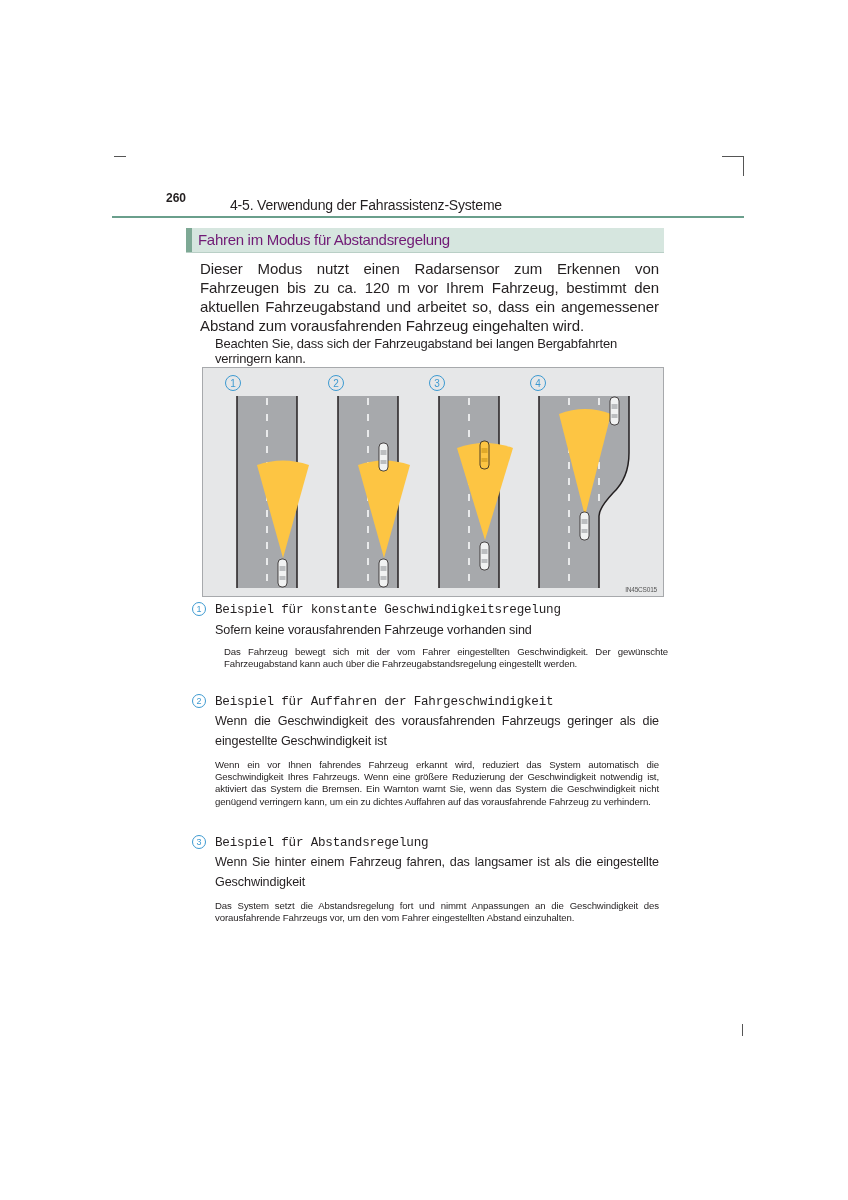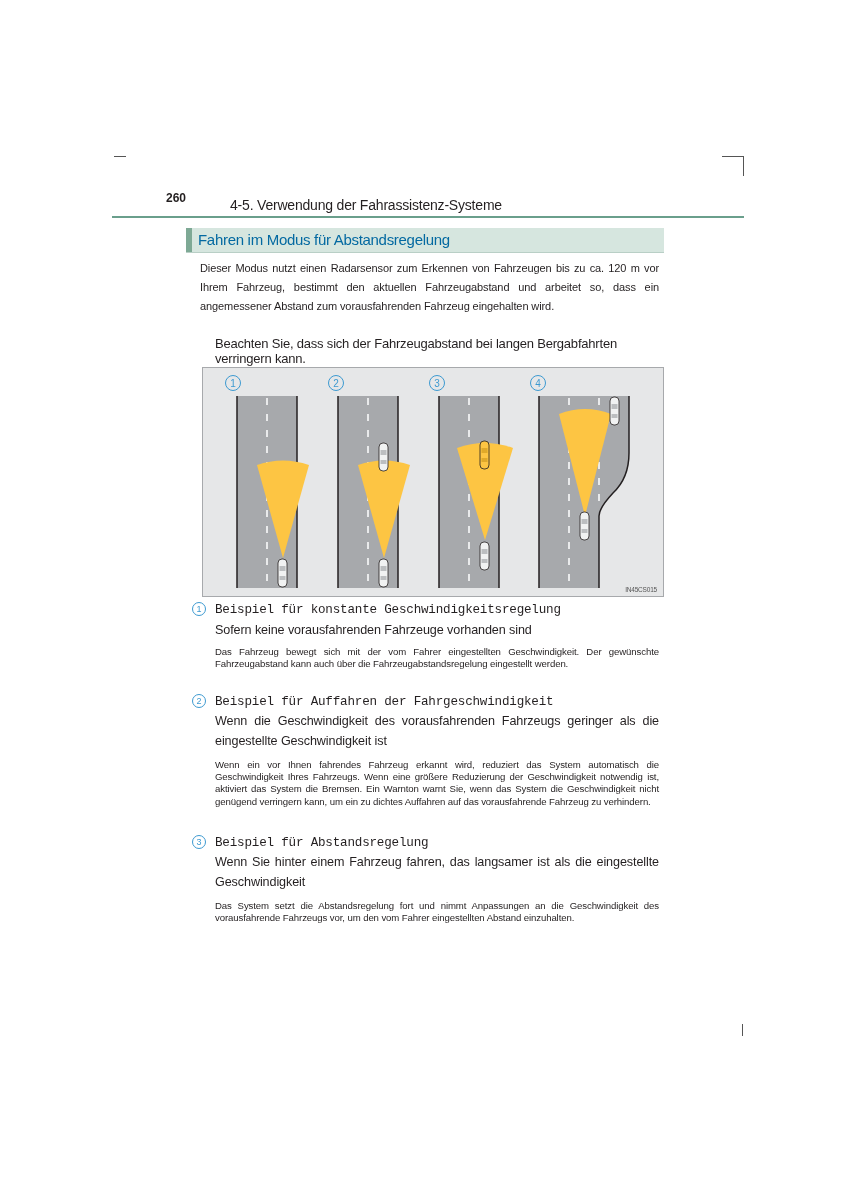--- a/index.html
+++ b/index.html
@@ -4,22 +4,22 @@
 <style>
   html, body { margin:0; padding:0; background:#ffffff; }
   body { width:848px; height:1200px; position:relative; overflow:hidden;
          font-family:"Liberation Sans", sans-serif; color:#231f20; }
   .crop { position:absolute; background:#555; }
   .page-num { position:absolute; left:166px; top:191px; font-size:12px; font-weight:bold; color:#231f20; }
   .chapter { position:absolute; left:230px; top:197px; font-size:14px; color:#231f20; letter-spacing:-0.2px; }
   .header-rule { position:absolute; left:112px; top:216px; width:632px; height:2px; background:#6a9f8c; }
   .section-bar { position:absolute; left:186px; top:228px; width:478px; height:24px; background:#d6e6df; border-bottom:1px solid #b9cfc6; }
   .section-bar .accent { position:absolute; left:0; top:0; width:6px; height:24px; background:#7ea995; }
-  .section-bar .title { position:absolute; left:12px; top:3px; font-size:15px; color:#0369a1; letter-spacing:-0.3px; }
-  .intro { position:absolute; left:200px; top:259px; width:459px; font-size:11px; line-height:19px; text-align:justify; letter-spacing:-0.1px; }
+  .section-bar .title { position:absolute; left:12px; top:3px; font-size:15px; color:#701a75; letter-spacing:-0.3px; }
+  .intro { position:absolute; left:200px; top:259px; width:459px; font-size:15px; line-height:19px; text-align:justify; letter-spacing:-0.1px; }
   .note { position:absolute; left:215px; top:336px; width:450px; font-size:13px; letter-spacing:-0.2px; }
   .figure { position:absolute; left:202px; top:367px; width:462px; height:230px; background:#e6e7e8; border:1px solid #a7a9ac; box-sizing:border-box; }
   .figure svg { position:absolute; left:0; top:0; }
   .fig-code { position:absolute; right:6px; bottom:3px; font-size:6.5px; color:#555; letter-spacing:-0.2px; }
   .item { position:absolute; left:192px; width:470px; }
   .item .num { position:absolute; left:0; top:1px; width:12px; height:12px; border:1px solid #3d9ad1; border-radius:50%; color:#3d9ad1; font-size:9px; line-height:12px; text-align:center; }
   .item .head { position:absolute; left:23px; top:0; font-size:12.6px; line-height:19px; letter-spacing:-0.2px; white-space:nowrap;font-family:Liberation Mono, monospace; }
   .item .sub { position:absolute; left:23px; width:444px; font-size:12.6px; line-height:20px; letter-spacing:-0.1px; text-align:justify; }
   .item .desc { position:absolute; left:23px; width:444px; font-size:9.6px; line-height:12.2px; text-align:justify; letter-spacing:-0.1px; }
 </style>
@@ -131,21 +131,21 @@
       <text x="335" y="19" text-anchor="middle" font-size="10" fill="#3d9ad1" font-family="Liberation Sans, sans-serif">4</text>
     </g>
   </svg>
   <div class="fig-code">IN45CS015</div>
 </div>
 
 <div class="item" style="top:601px;">
   <div class="num">1</div>
   <div class="head">Beispiel für konstante Geschwindigkeitsregelung</div>
   <div class="sub" style="top:19px;">Sofern keine vorausfahrenden Fahrzeuge vorhanden sind</div>
-  <div class="desc" style="top:45px;">Das Fahrzeug bewegt sich mit der vom Fahrer eingestellten Geschwindigkeit. Der gewünschte Fahrzeugabstand kann auch über die Fahrzeugabstandsregelung eingestellt werden.</div>
+  <div class="desc" style="top:45px;margin-left:9px;">Das Fahrzeug bewegt sich mit der vom Fahrer eingestellten Geschwindigkeit. Der gewünschte Fahrzeugabstand kann auch über die Fahrzeugabstandsregelung eingestellt werden.</div>
 </div>
 
 <div class="item" style="top:693px;">
   <div class="num">2</div>
   <div class="head">Beispiel für Auffahren der Fahrgeschwindigkeit</div>
   <div class="sub" style="top:18px;">Wenn die Geschwindigkeit des vorausfahrenden Fahrzeugs geringer als die eingestellte Geschwindigkeit ist</div>
   <div class="desc" style="top:66px;">Wenn ein vor Ihnen fahrendes Fahrzeug erkannt wird, reduziert das System automatisch die Geschwindigkeit Ihres Fahrzeugs. Wenn eine größere Reduzierung der Geschwindigkeit notwendig ist, aktiviert das System die Bremsen. Ein Warnton warnt Sie, wenn das System die Geschwindigkeit nicht genügend verringern kann, um ein zu dichtes Auffahren auf das vorausfahrende Fahrzeug zu verhindern.</div>
 </div>
 
 <div class="item" style="top:834px;">

